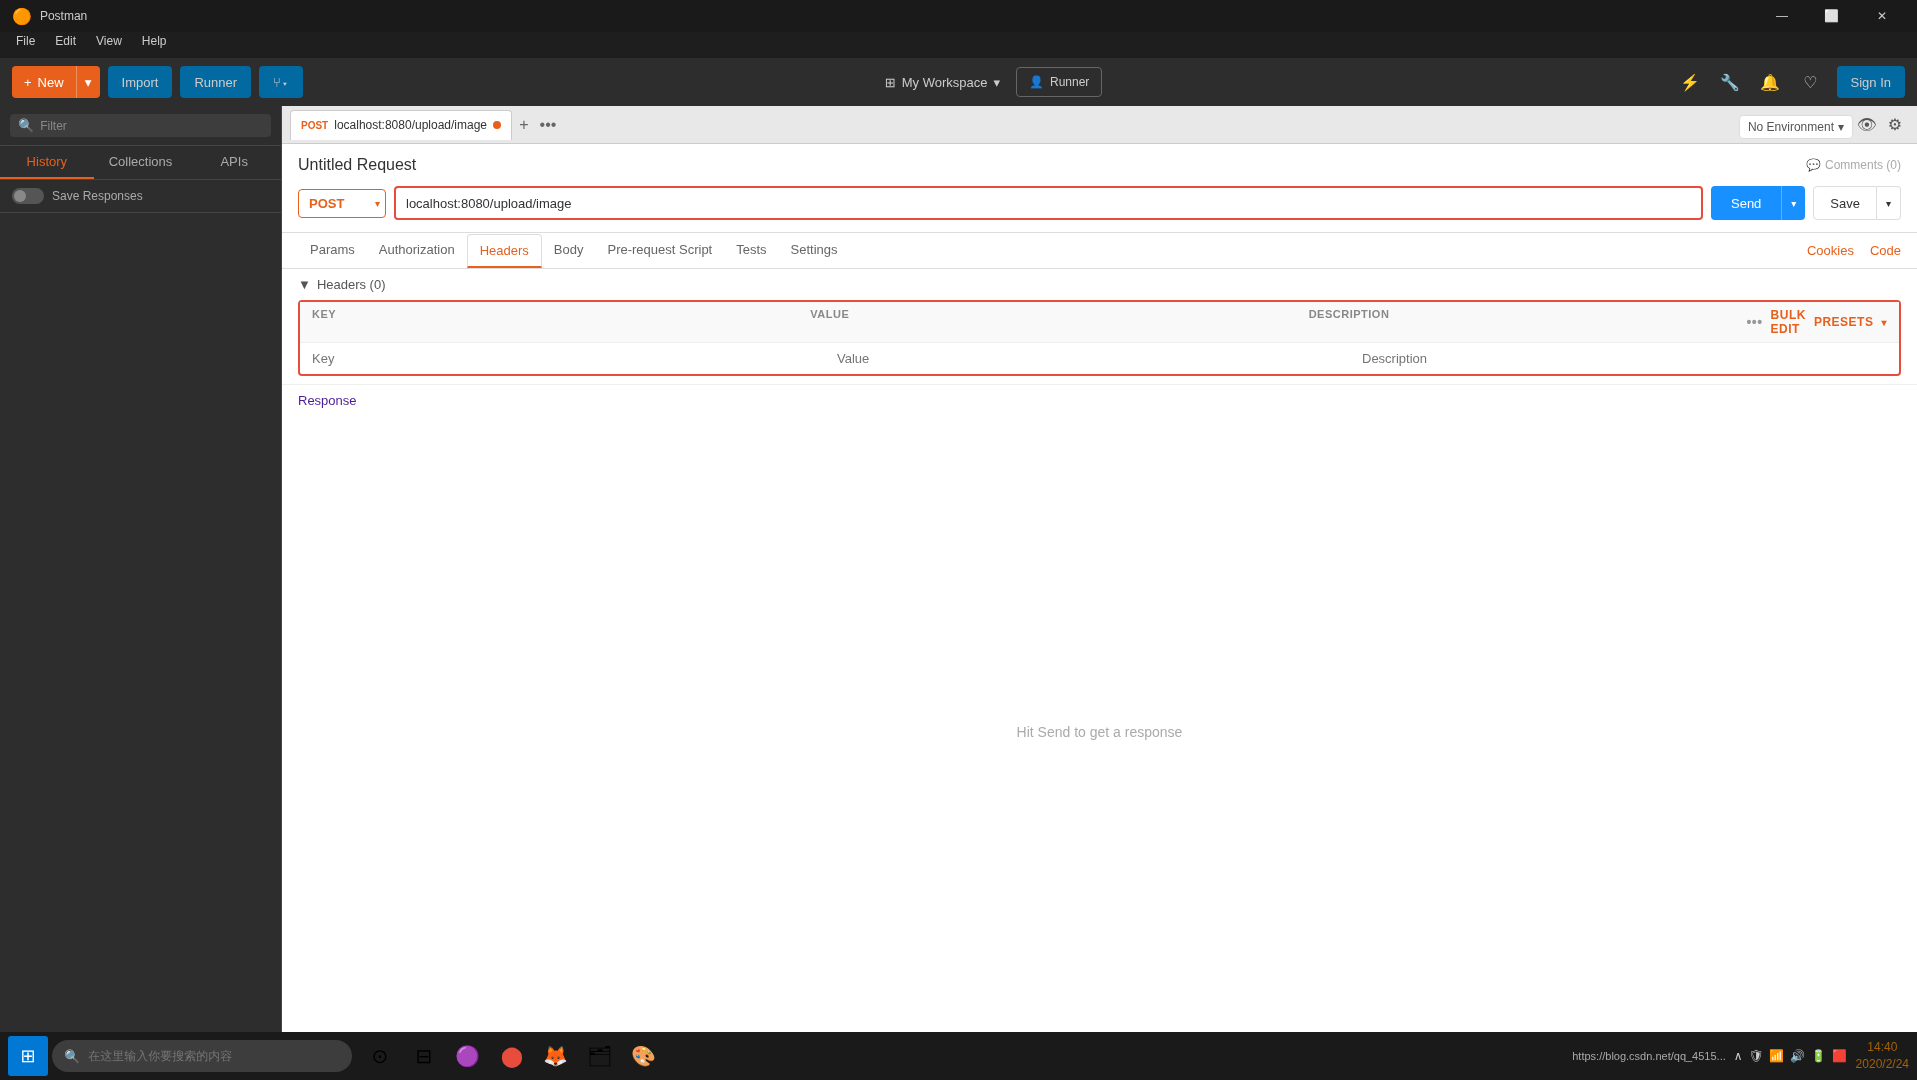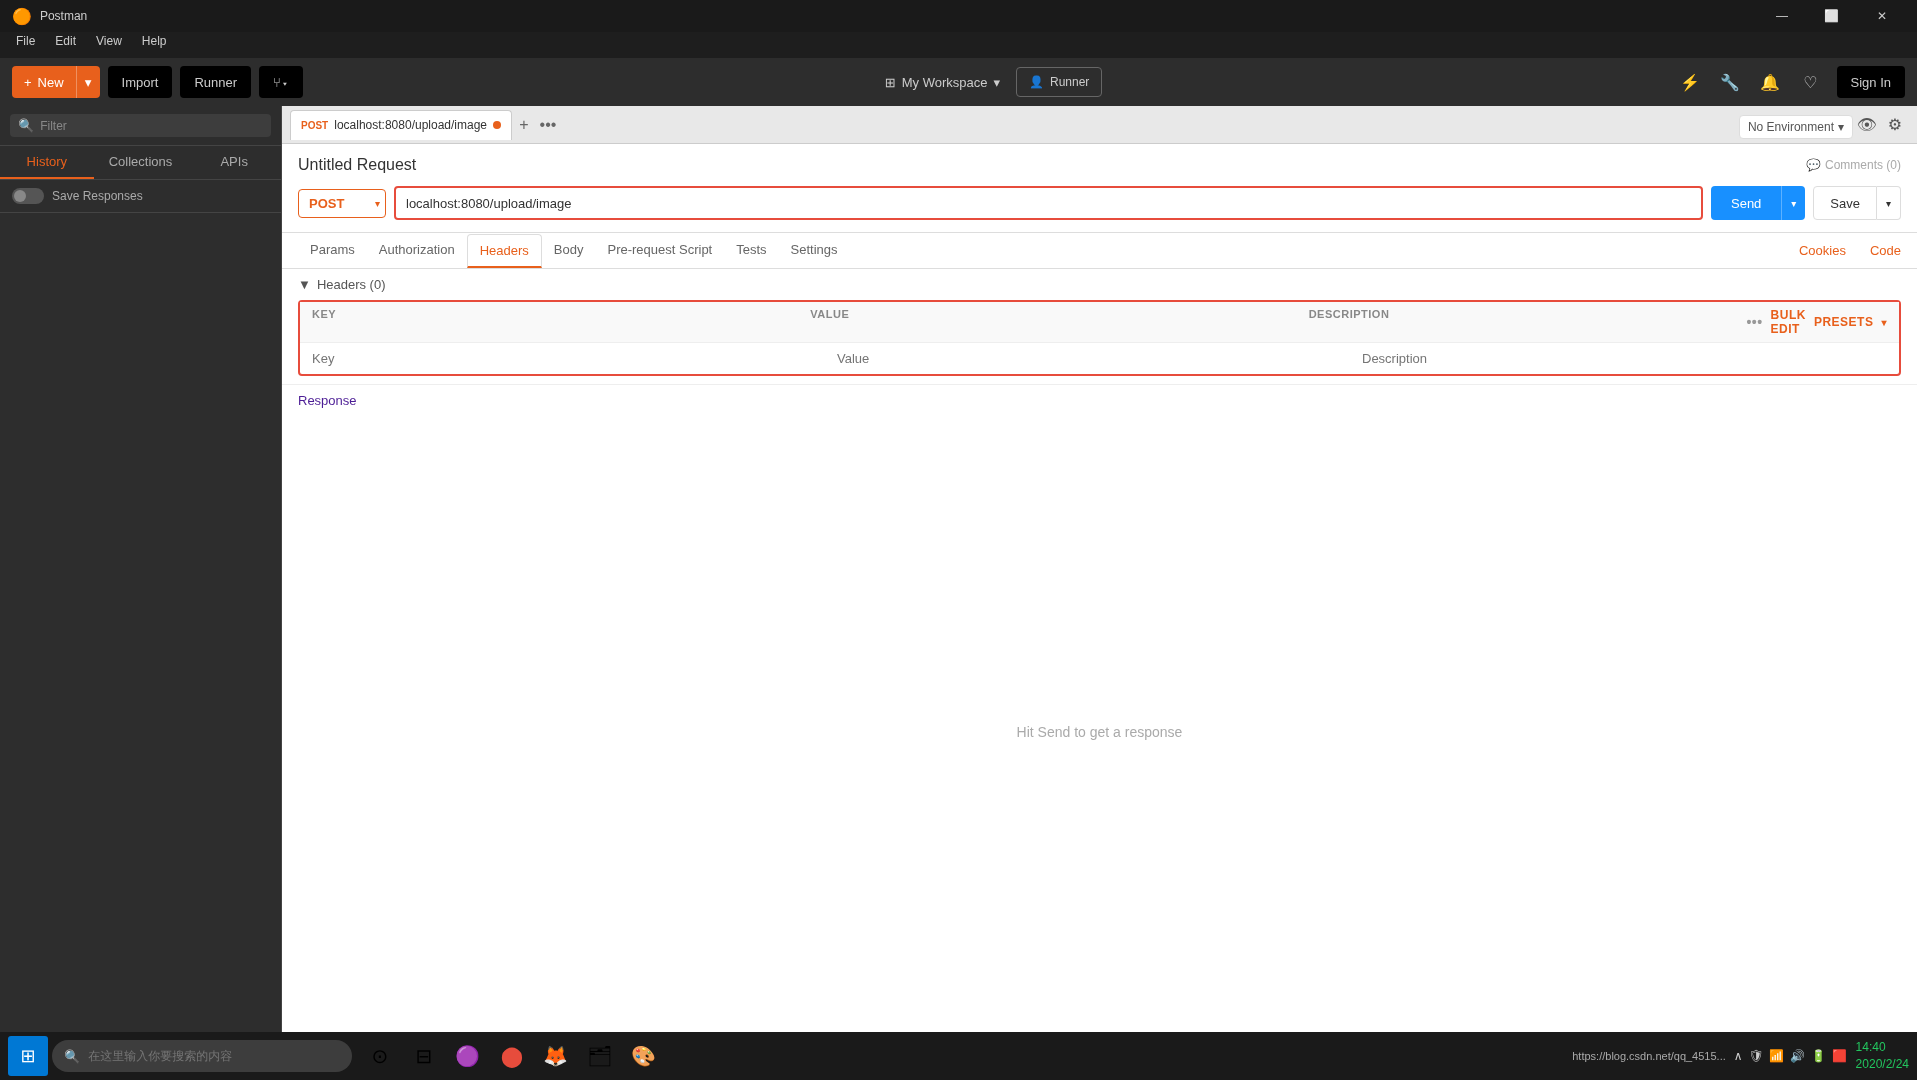--- a/index.html
+++ b/index.html
@@ -68,21 +68,21 @@
       height: 32px;
       cursor: pointer;
       display: flex;
       align-items: center;
       gap: 6px;
       font-size: 13px;
       font-weight: 500;
     }
 
     .btn-runner, .btn-fork {
-      background: #000000;
+      background: #0369a1;
       color: #ccc;
       border: none;
       border-radius: 4px;
       padding: 0 14px;
       height: 32px;
       cursor: pointer;
       font-size: 13px;
     }
 
     .toolbar-center {
@@ -407,21 +407,21 @@
       cursor: pointer;
       border-bottom: 2px solid transparent;
     }
     .sub-tab.active {
       color: #e8601c;
       border-bottom-color: #e8601c;
     }
     .sub-tabs-right {
       margin-left: auto;
       display: flex;
-      gap: 12px;
+      gap: 4px;
     }
     .sub-tabs-right a {
       color: #e8601c;
       font-size: 13px;
       text-decoration: none;
       cursor: pointer;
     }
 
     
     .headers-section {
@@ -558,21 +558,21 @@
       border-radius: 4px;
     }
     .taskbar-app-icon { font-size: 20px; }
 
     .taskbar-right {
       margin-left: auto;
       display: flex;
       align-items: center;
       gap: 8px;
     }
-    .taskbar-time { color: #22c55e; font-size: 12px; line-height: 1.4; }
+    .taskbar-time { color: #a16207; font-size: 12px; text-align: center; line-height: 1.4; }
     .taskbar-sys-icons { display: flex; align-items: center; gap: 6px; }
     .sys-icon { color: #ccc; font-size: 12px; cursor: pointer; }
 
     .env-selector {
       display: flex;
       align-items: center;
       border: 1px solid #ddd;
       border-radius: 4px;
       padding: 4px 8px;
       font-size: 12px;

